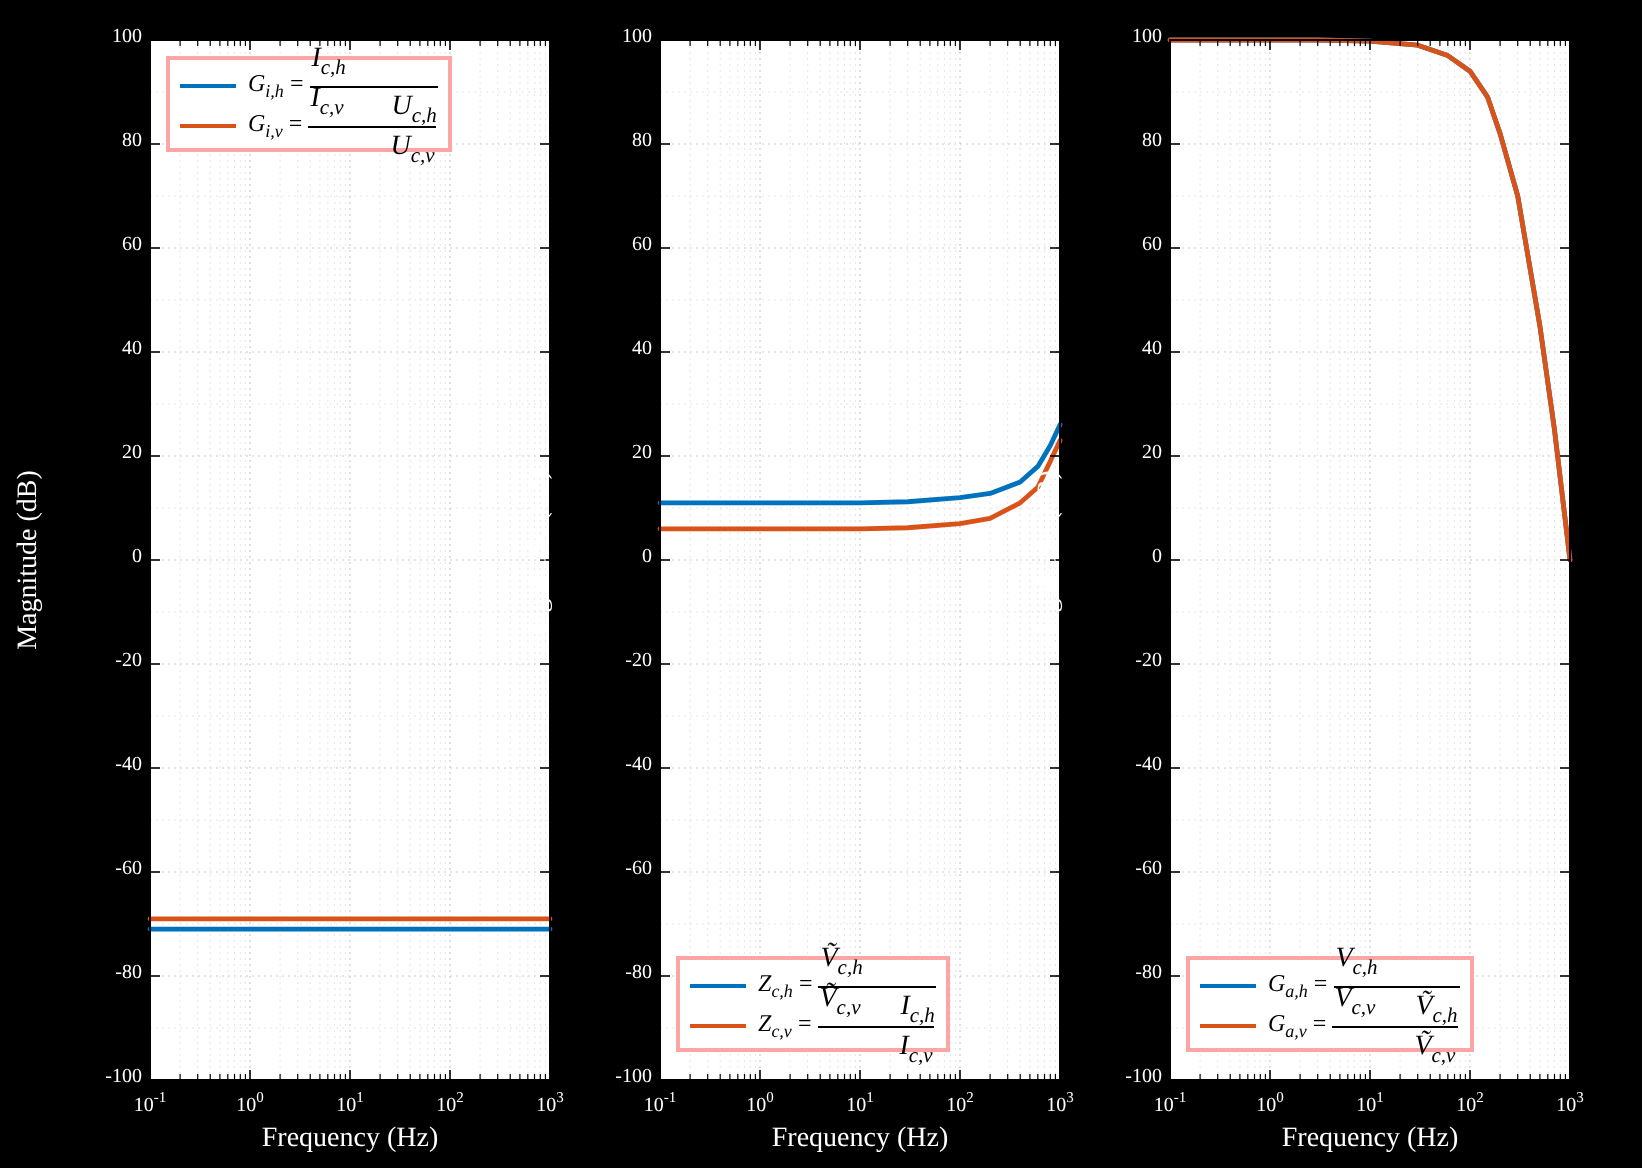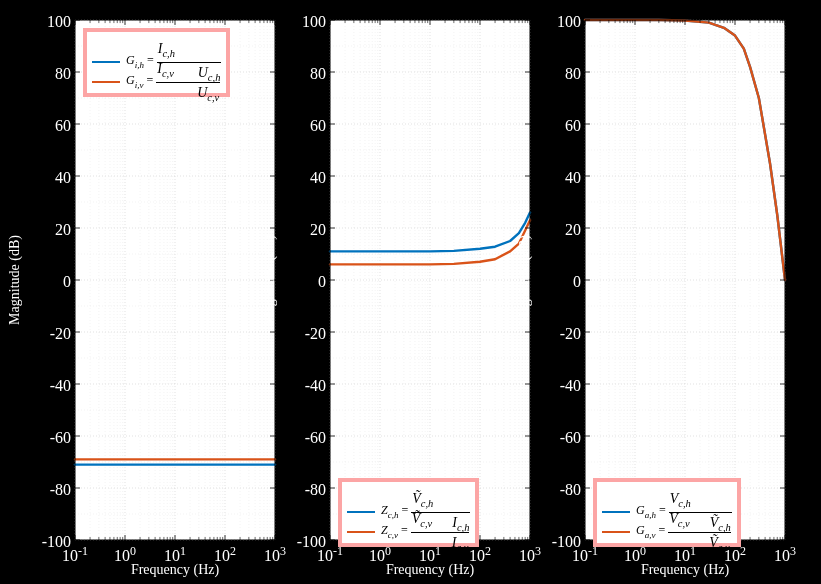--- a/index.html
+++ b/index.html
@@ -27,30 +27,30 @@
   }
   .xlabel {
     position: absolute;
     color: #fff;
     font-size: 14px;
     text-align: center;
   }
   .tick {
     position: absolute;
     color: #fff;
-    font-size: 16px;
+    font-size: 10px;
   }
   .ytick   { text-align: right; width: 40px; }
   .xtick   { text-align: center; width: 40px; }
   .legend-box {
     position: absolute;
     background: #fff;
-    border: 4px solid #fca5a5;
+    border: 2px solid #fca5a5;
     font-size: 12px;
-    padding: 20px 5px 1px 5px;
+    padding: 3px 5px 1px 5px;
     line-height: 1.45;
   }
   .legend-row { display: flex; align-items: center; gap:6px; height: 20px;}
   .legend-swatch { width: 28px; height: 2.2px; flex: none; }
   .c-blue   { background: #0072bd; }
   .c-orange { background: #d95319; }
   svg.plot-svg { position:absolute; inset:0; }
   .frac { display:inline-block; vertical-align:middle; text-align:left; font-size:14px; }
   .frac .num { display:block; border-bottom:1px solid #000; padding:0 1px;}
   .frac .den { display:block; padding:0 1px;margin-left:40px;}

